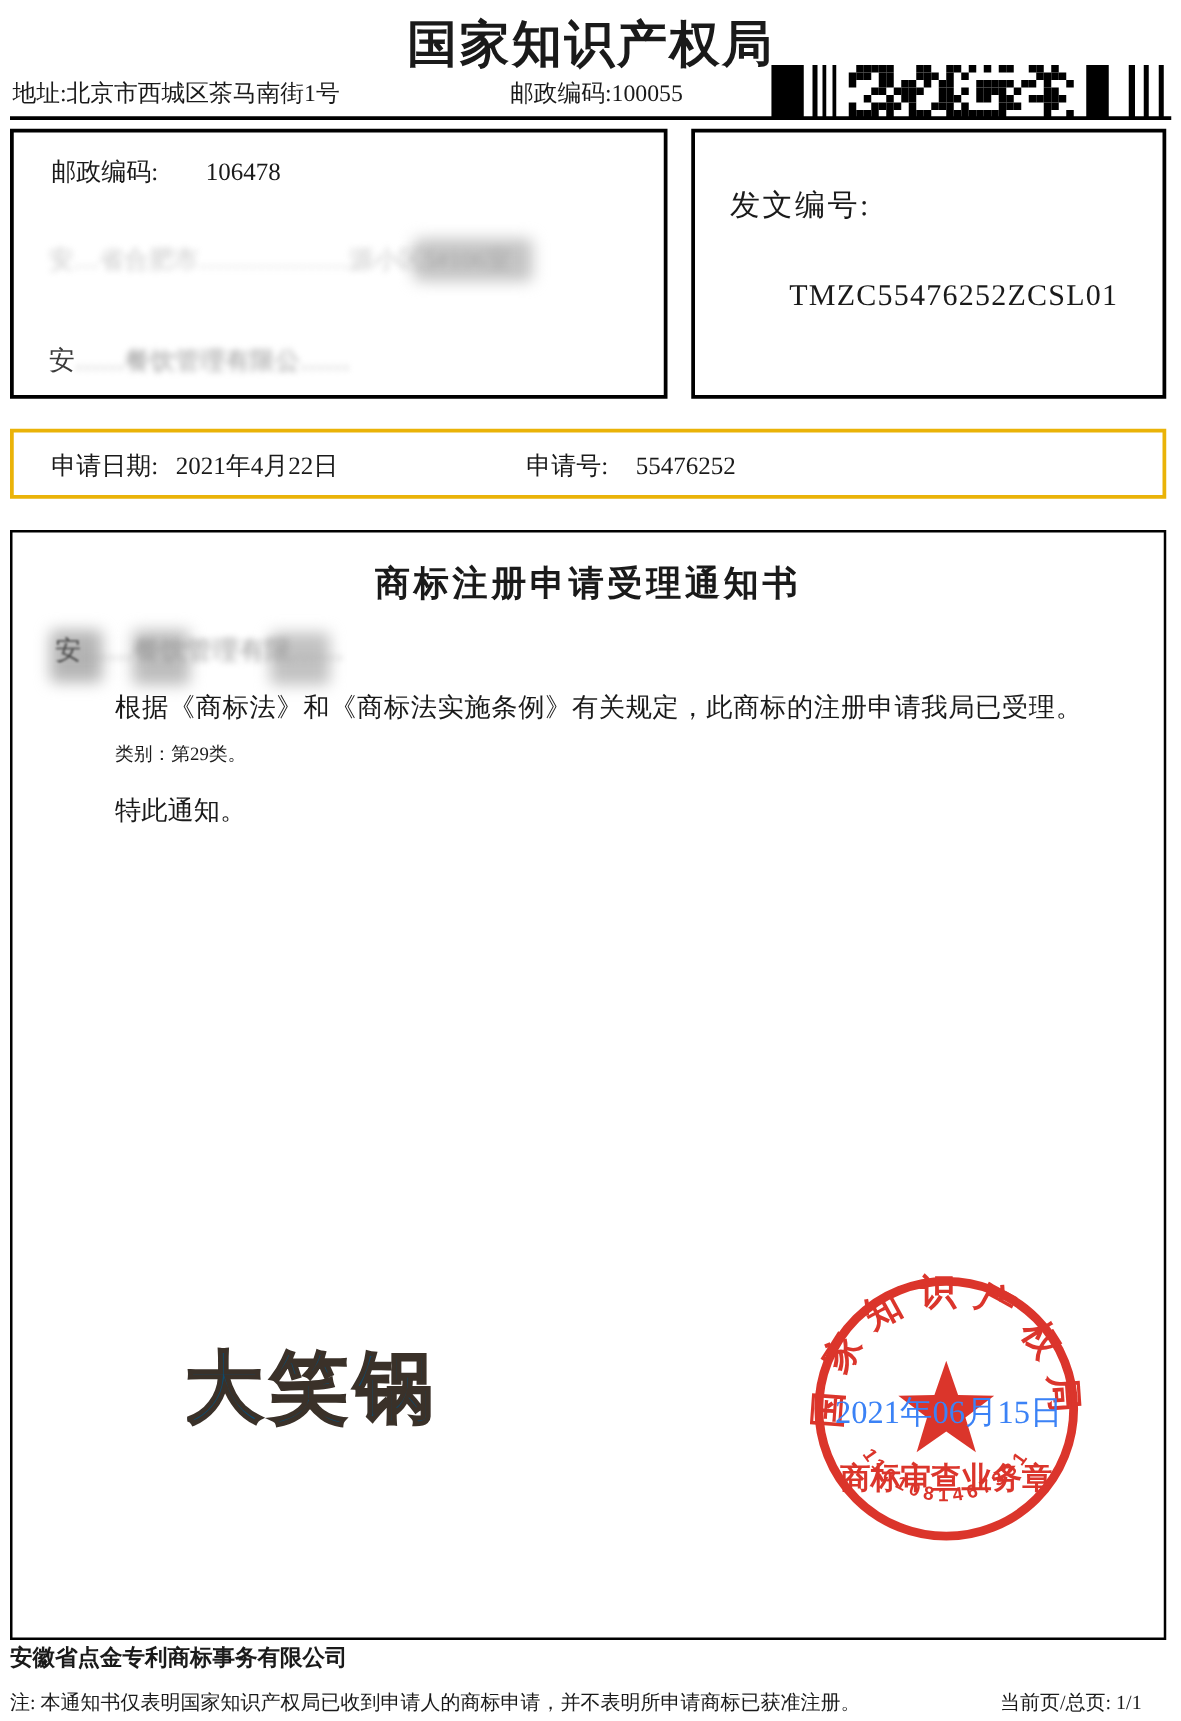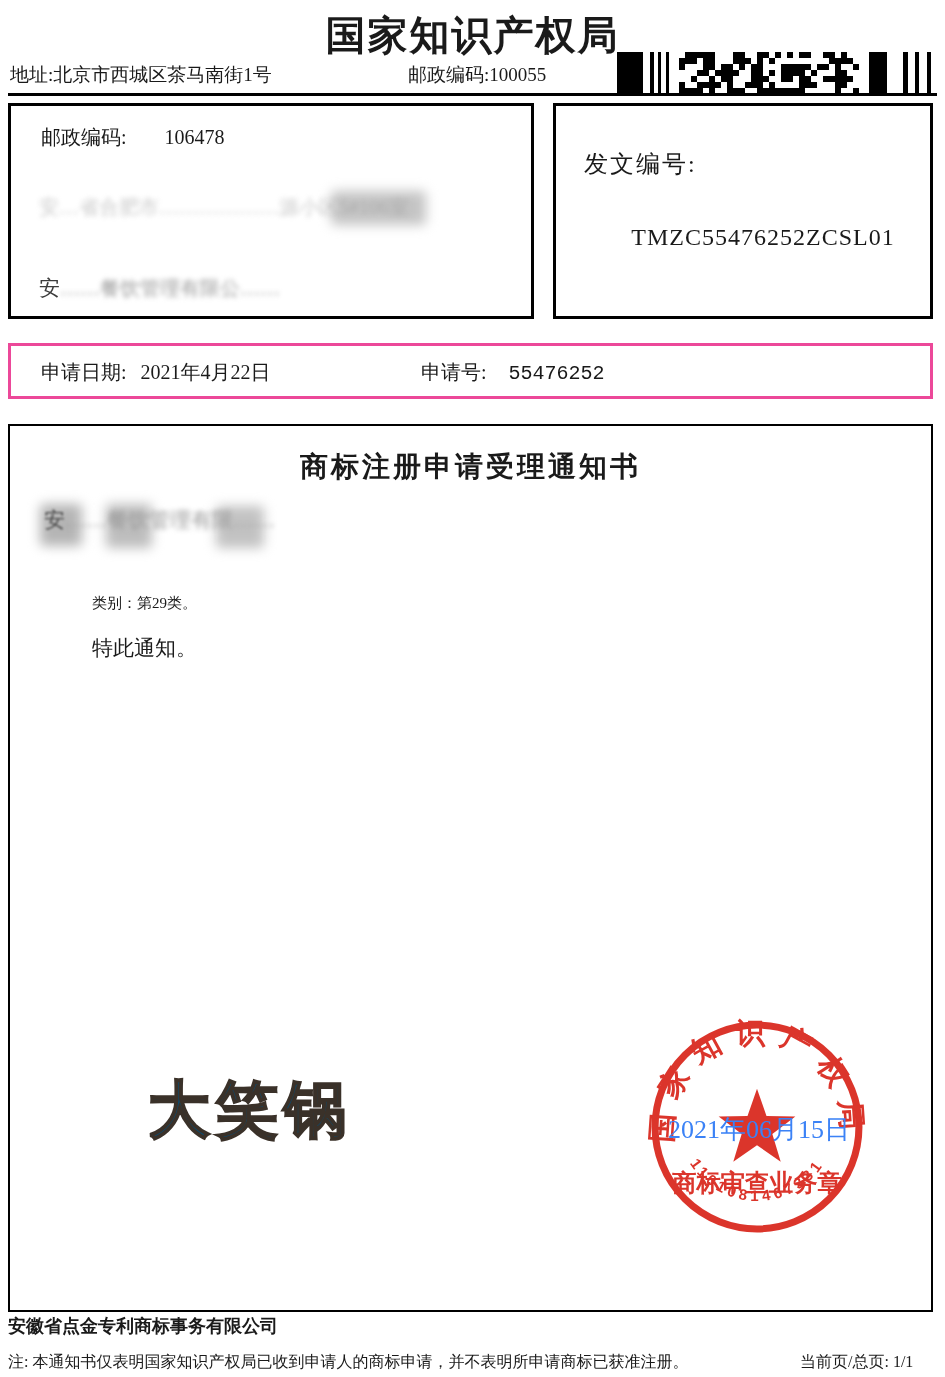--- a/index.html
+++ b/index.html
@@ -37,27 +37,27 @@
   .docnum-box{
     position:absolute;top:103px;left:553px;width:374px;height:210px;
     border:3px solid #000;
   }
   .docnum-label{position:absolute;top:42px;left:28px;font-size:24px;letter-spacing:2px;}
   .docnum-value{position:absolute;top:118px;left:0;width:100%;text-align:center;font-size:24px;letter-spacing:1px;padding-left:20px;}
 
   
   .app-row{
     position:absolute;top:343px;left:8px;width:919px;height:50px;
-    border:3px solid #ec4899;
+    border:3px solid #eab308;
     text-align:right;
   }
   .app-date{position:absolute;top:13px;left:30px;font-size:20px;}
   .app-date .val{margin-left:14px;}
   .app-num{position:absolute;top:13px;left:410px;font-size:20px;}
-  .app-num .val{margin-left:22px;font-family:Liberation Mono, monospace;}
+  .app-num .val{margin-left:22px;}
 
   
   .main-box{
     position:absolute;top:424px;left:8px;width:921px;height:884px;
     border:2px solid #000;
   }
   .notice-title{
     position:absolute;top:22px;left:0;width:100%;
     text-align:center;font-size:28px;font-weight:bold;letter-spacing:3px;
   }
@@ -250,20 +250,21 @@
   <div class="main-box">
     <div class="notice-title">商标注册申请受理通知书</div>
 
     <div class="smudge" style="top:78px;left:30px;width:42px;height:42px;background:#b5b5b5;"></div>
     <div class="smudge" style="top:78px;left:96px;width:46px;height:44px;background:#bdbdbd;"></div>
     <div class="smudge" style="top:80px;left:206px;width:48px;height:42px;background:#c2c2c2;"></div>
     <div class="applicant-line">
       <span class="lead">安</span><span class="blur-line">……餐饮管理有限……</span>
     </div>
 
+    <div class="body-p1">根据《商标法》和《商标法实施条例》有关规定，此商标的注册申请我局已受理。</div>
     <div class="body-p2">类别：第29类。</div>
     <div class="body-p3">特此通知。</div>
   </div>
 
   <div class="logo">大笑锅</div>
 
   <div class="seal">
     <svg width="218" height="218" viewBox="0 0 216 216" xmlns="http://www.w3.org/2000/svg">
       <circle cx="108" cy="108" r="101" fill="none" stroke="#d9261c" stroke-width="7"></circle>
       <polygon fill="#d9261c" points="108,70 117.4,97.1 146.0,97.6 123.2,114.9 131.5,142.4 108,126 84.5,142.4 92.8,114.9 70.0,97.6 98.6,97.1"></polygon>

